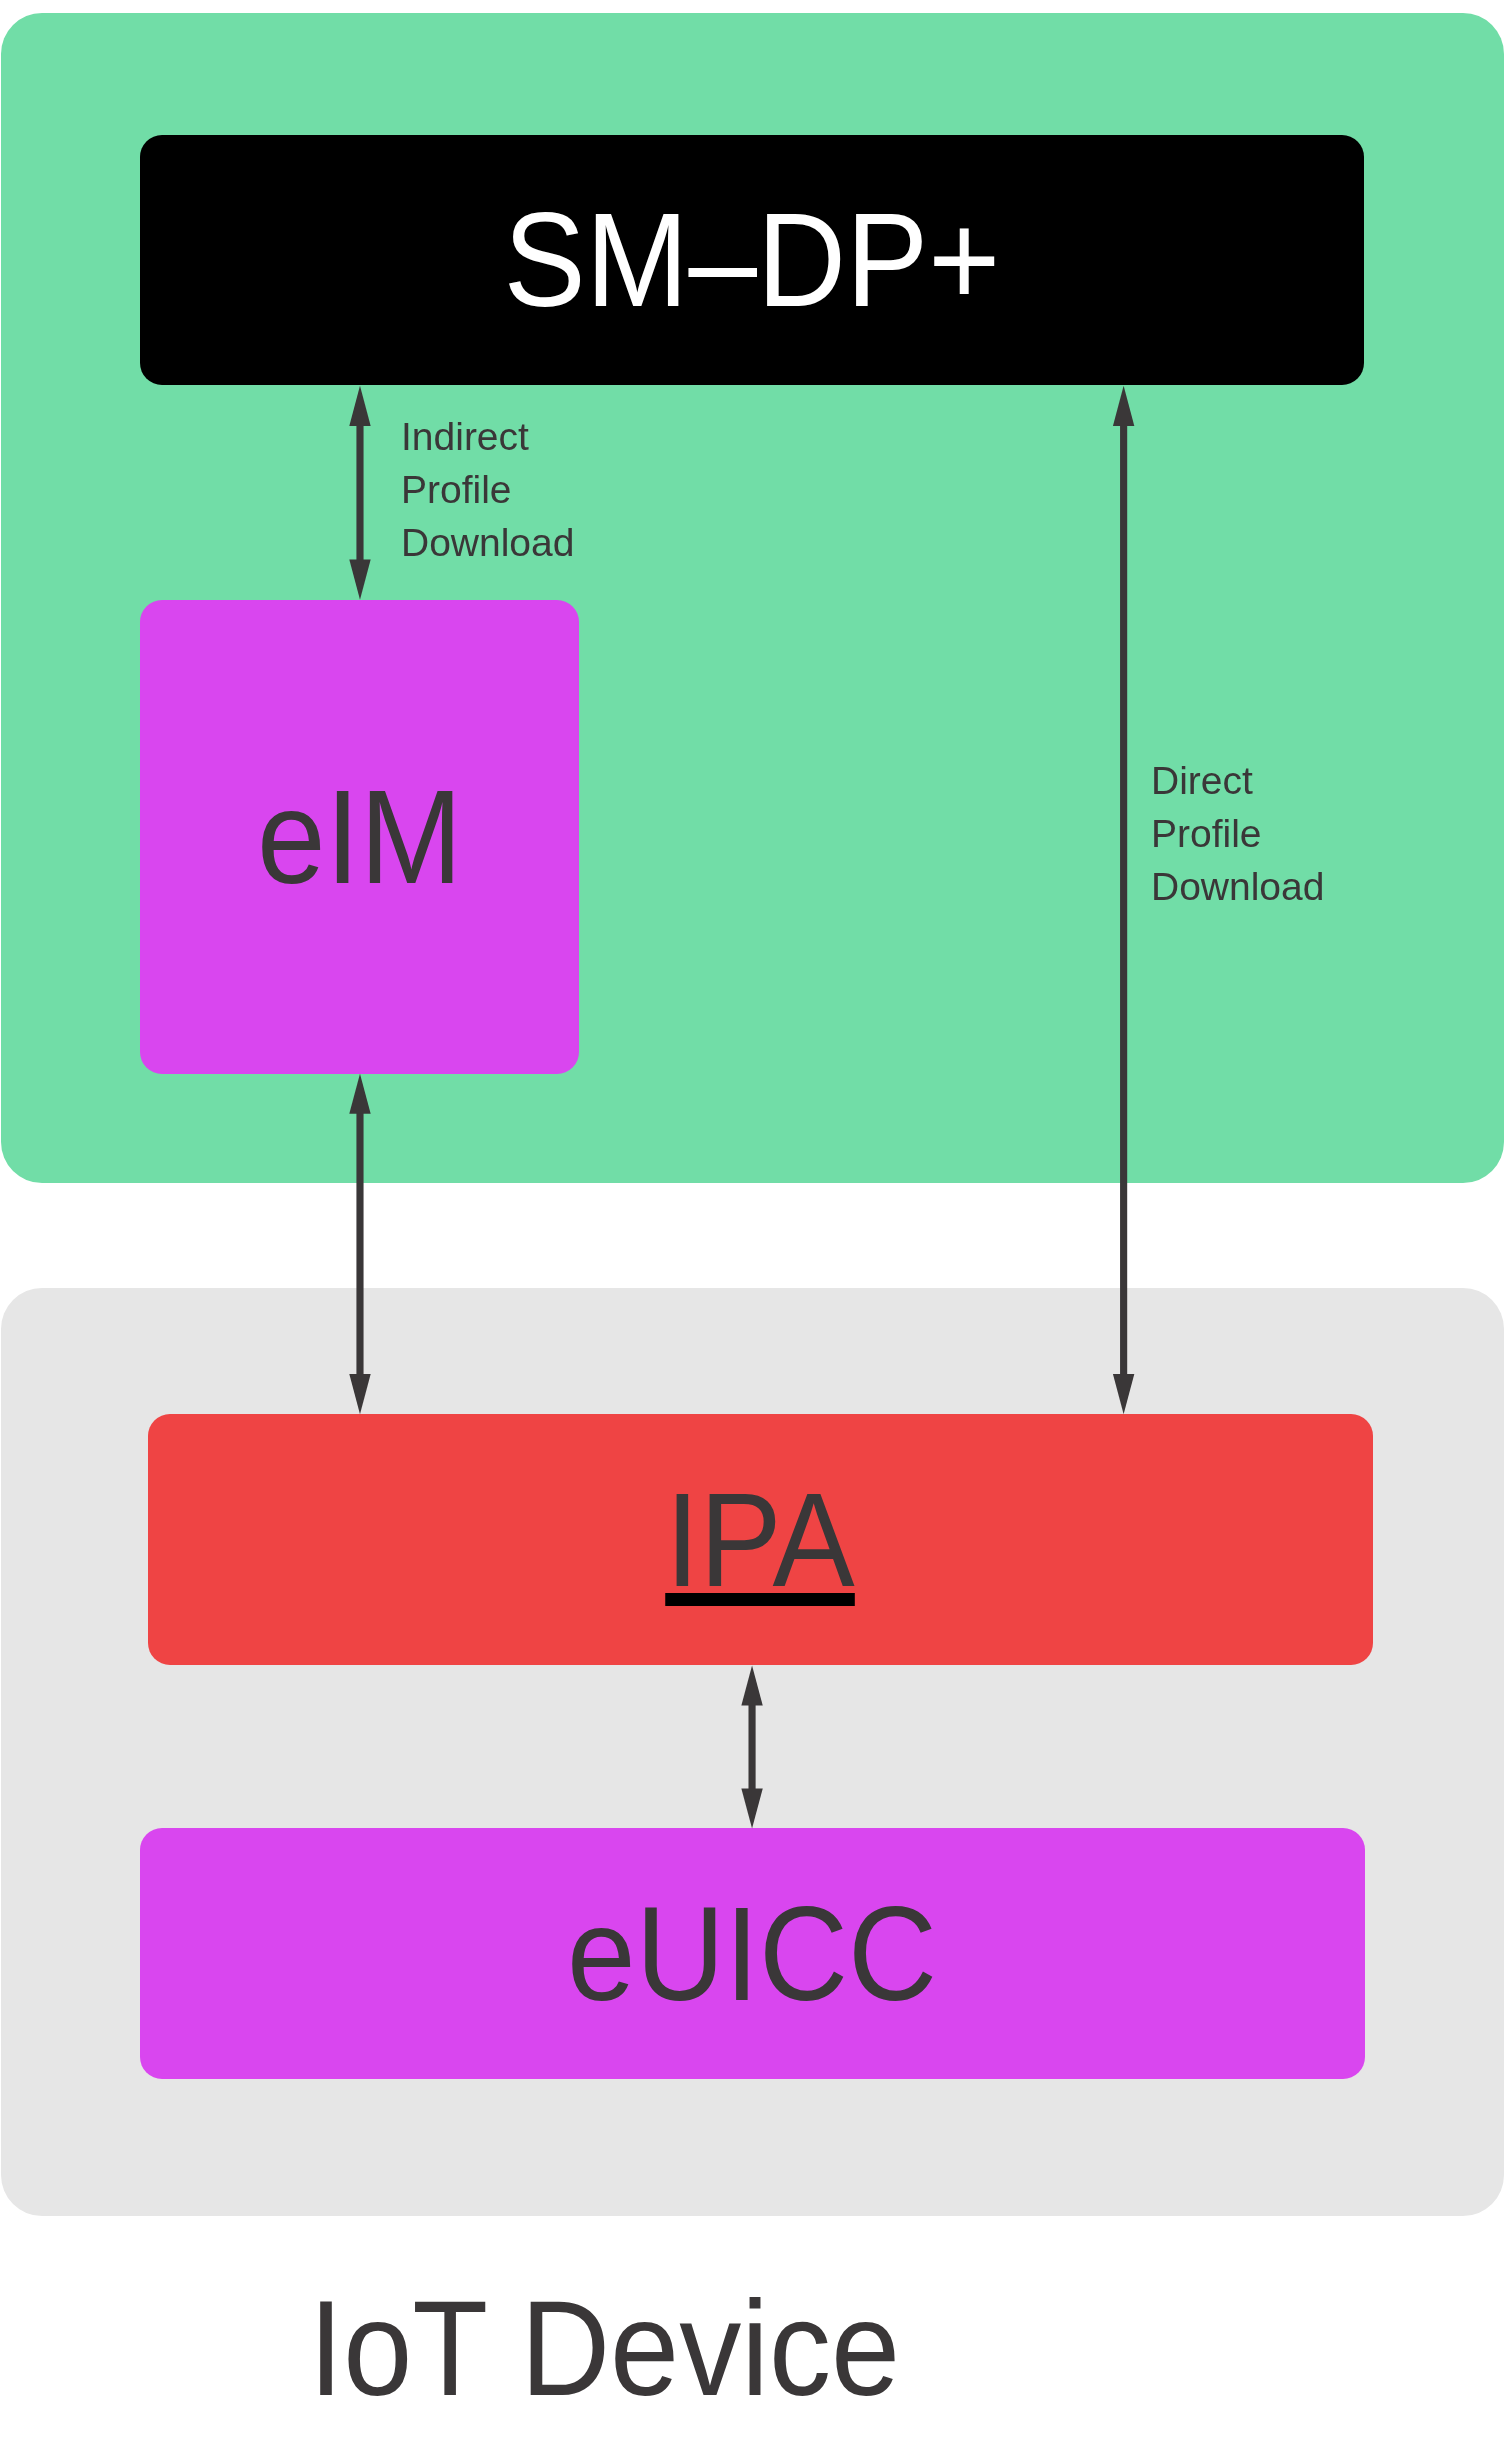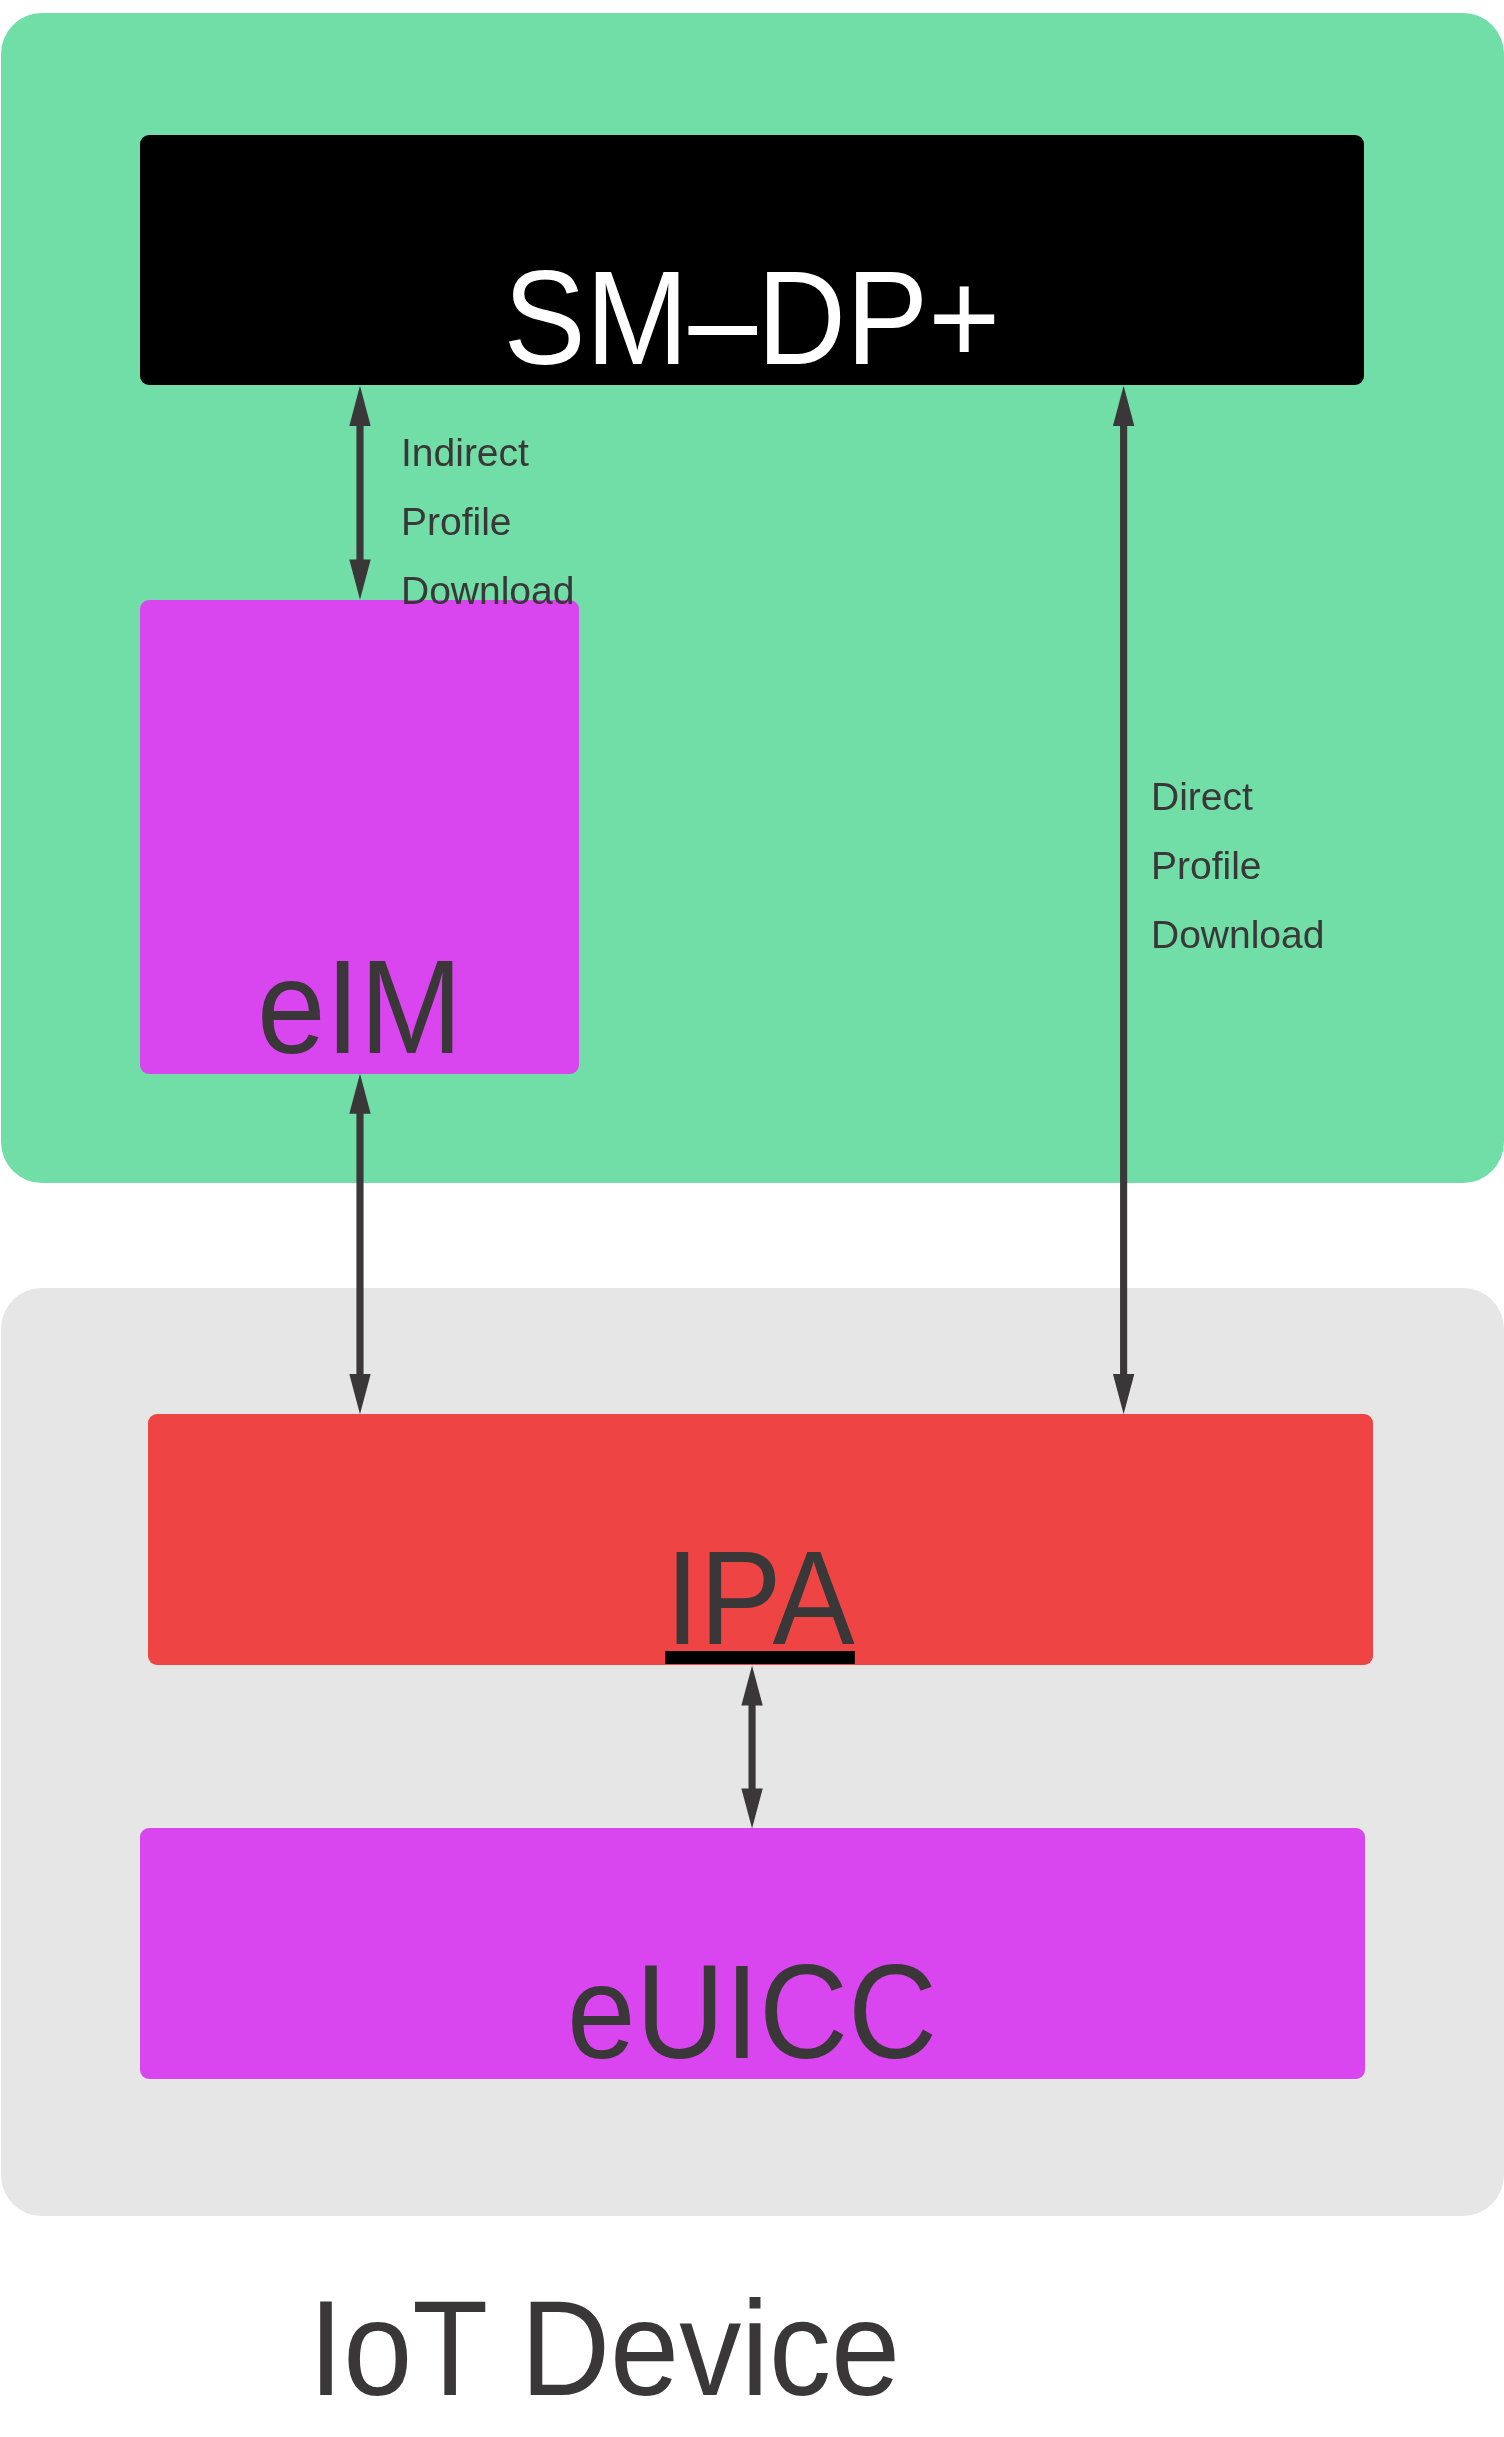--- a/index.html
+++ b/index.html
@@ -3,31 +3,31 @@
 <meta charset="utf-8">
 <style>
   html, body { margin: 0; padding: 0; background: #ffffff; }
   body { width: 1505px; height: 2438px; position: relative; overflow: hidden;
          font-family: "Liberation Sans", sans-serif; }
   .panel { position: absolute; }
   #cloud-panel { left: 0.9px; top: 13.4px; width: 1503px; height: 1170px;
                  background: #71DDA7; border-radius: 41px; }
   #device-panel { left: 0.9px; top: 1288px; width: 1503px; height: 928px;
                   background: #E6E6E6; border-radius: 41px; }
-  .box { position: absolute; border-radius: 9px; display: flex;
-         align-items: flex-end; justify-content: center; }
+  .box { position: absolute; border-radius: 22px; display: flex;
+         align-items: center; justify-content: center; }
   .box .lbl { font-size: 134px; line-height: 1; color: #3A3738;
               display: inline-block; transform: scaleX(0.92); white-space: nowrap; }
   #smdp-box { left: 140px; top: 135px; width: 1224px; height: 250px; background: #000000; }
   #smdp-box .lbl { color: #FFFFFF; }
   #eim-box { left: 140px; top: 600px; width: 439px; height: 474px; background: #d946ef; }
   #ipa-box { left: 148px; top: 1414px; width: 1225px; height: 251px; background: #ef4444; text-decoration: underline; }
   #euicc-box { left: 140px; top: 1828px; width: 1225px; height: 251px; background: #d946ef; }
   .note { position: absolute; color: #3A3738; font-size: 39px; line-height: 53px; }
-  .note div { white-space: nowrap; margin-top: 16px; }
+  .note div { white-space: nowrap; }
   #indirect-note { left: 401px; top: 410px; }
   #direct-note { left: 1151px; top: 754px; }
   #device-label { position: absolute; left: 0; width: 1208px; top: 2281px;
                   text-align: center; font-size: 135px; line-height: 1; color: #3A3738; }
   #device-label span { display: inline-block; transform: scaleX(0.92); }
   #arrows { position: absolute; left: 0; top: 0; width: 1505px; height: 2438px; pointer-events: none; }
 </style>
 </head>
 <body>
 

